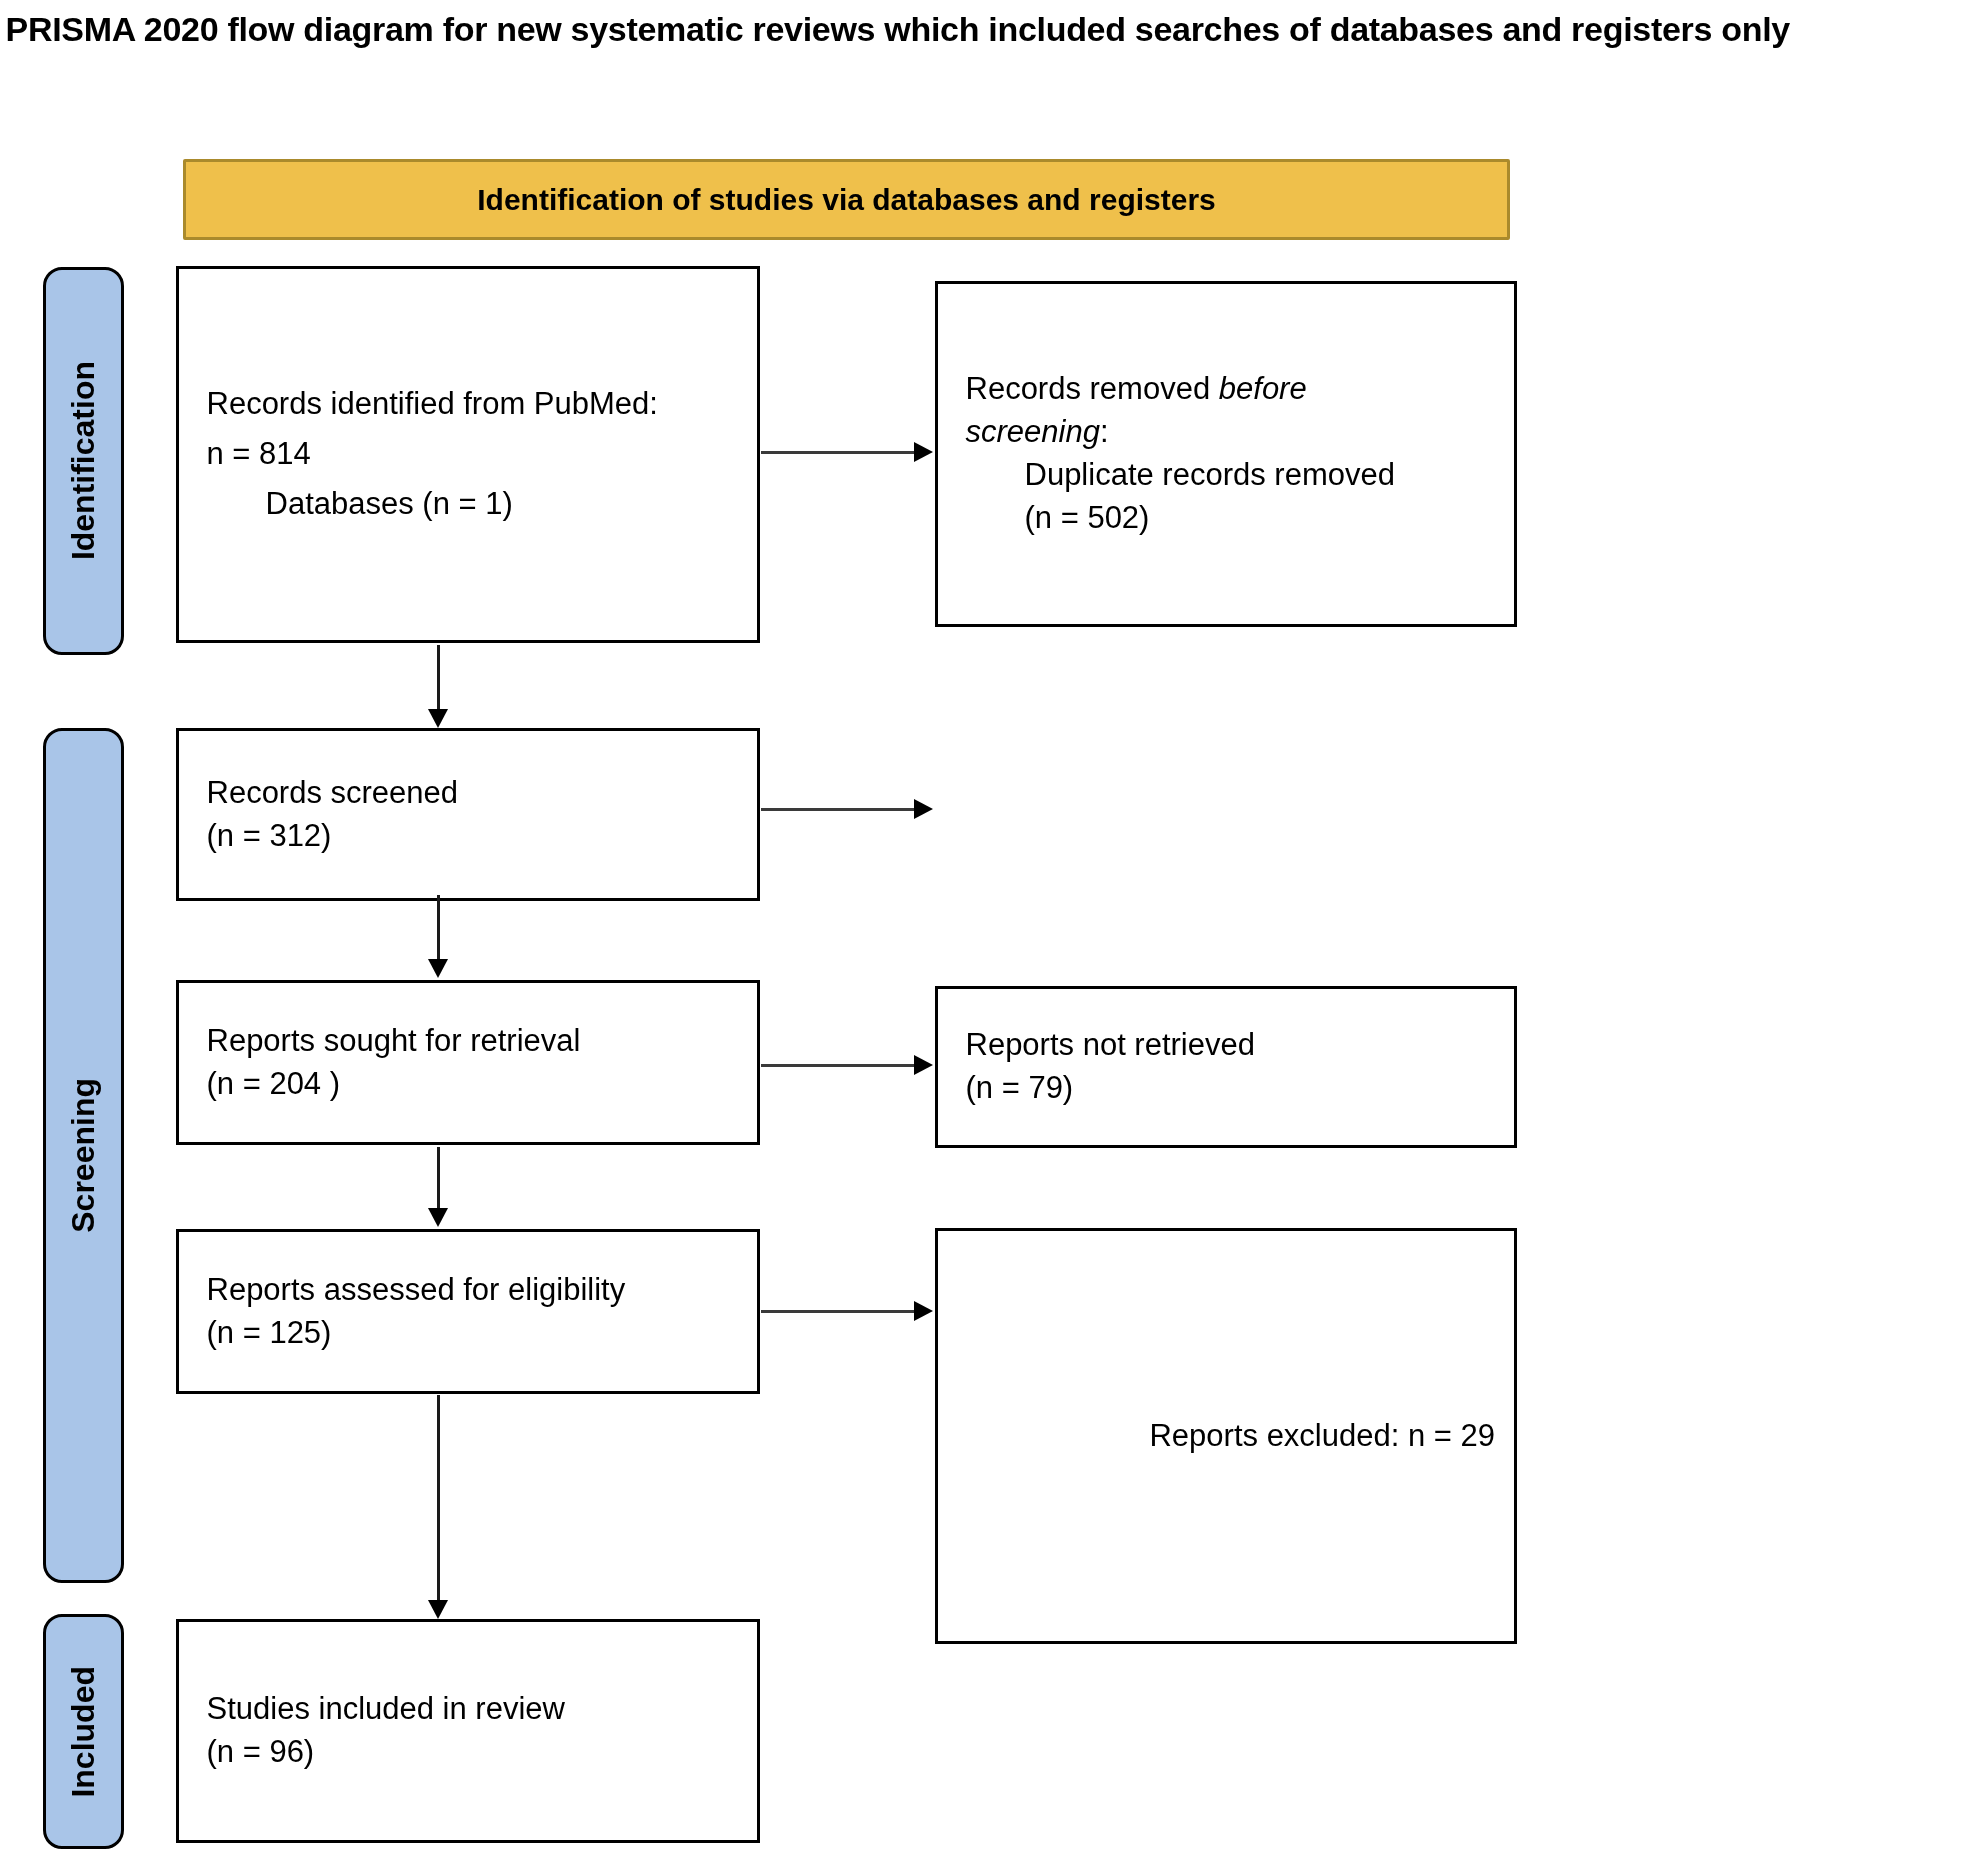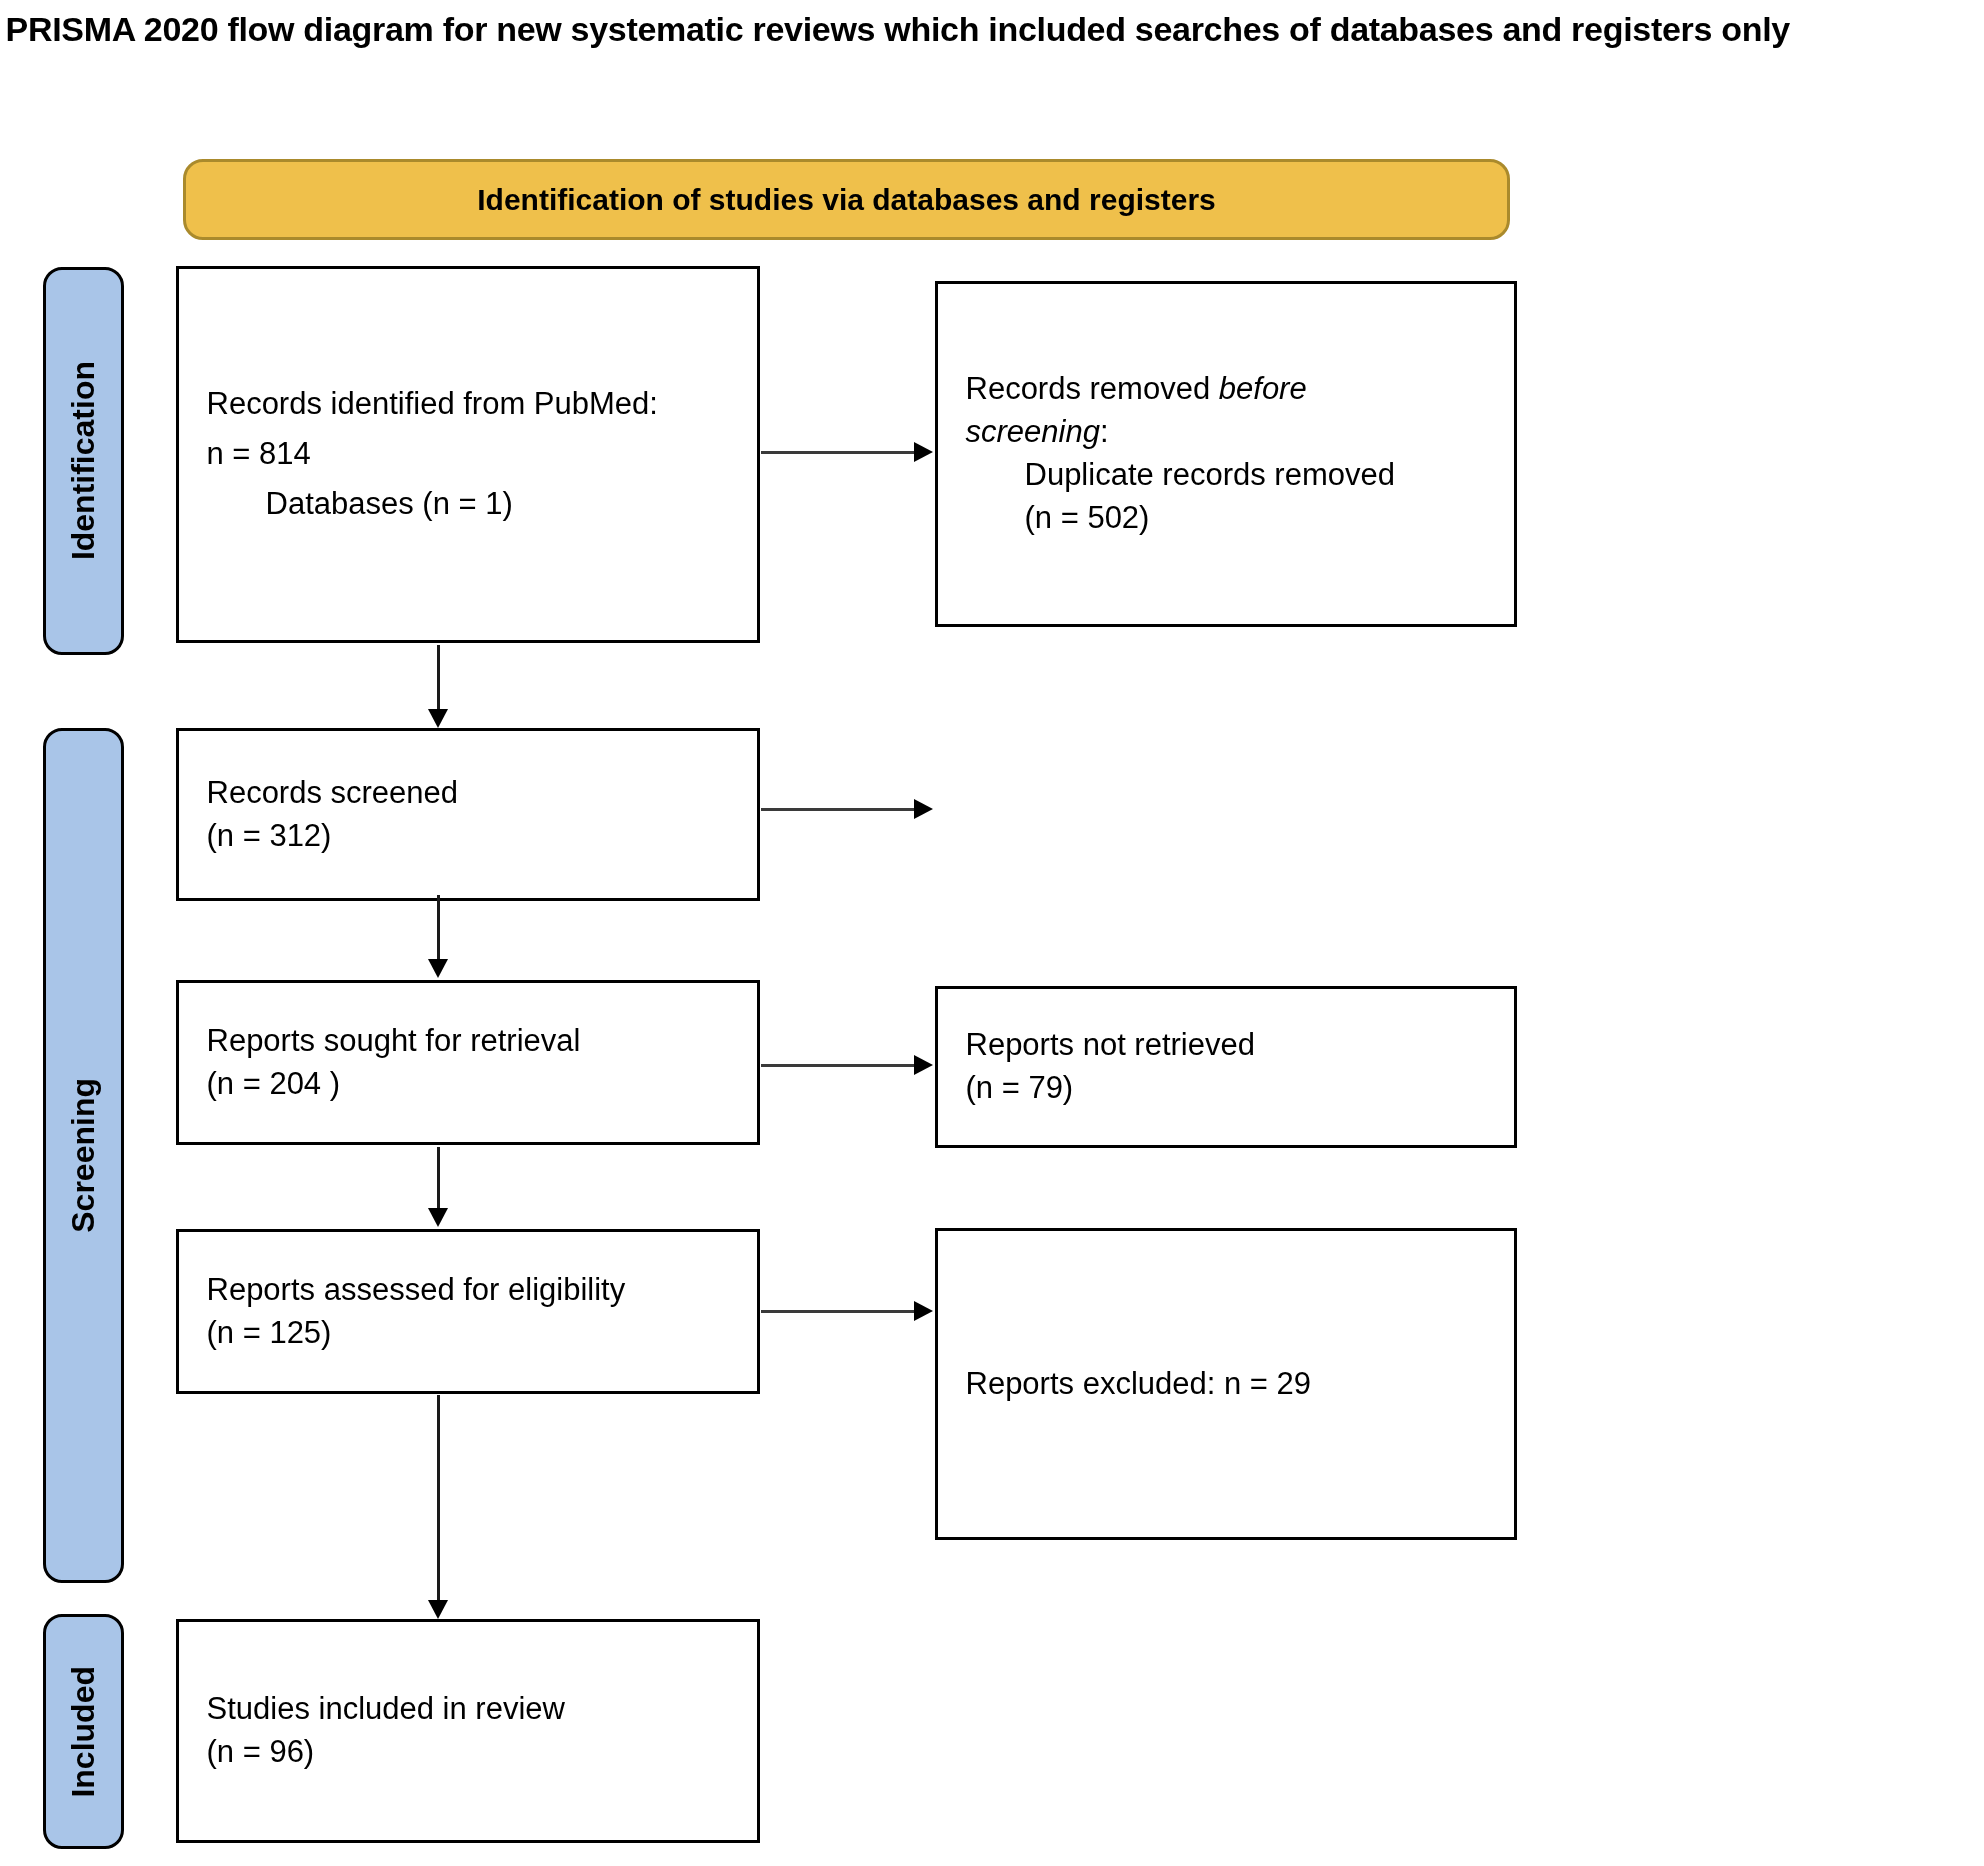--- a/index.html
+++ b/index.html
@@ -28,21 +28,21 @@
   }
   .banner {
     position: absolute;
     left: 183px;
     top: 159px;
     width: 1327px;
     height: 81px;
     box-sizing: border-box;
     background: #EFC04B;
     border: 3.4px solid #AA8A2C;
-    border-radius: 20px;
+    border-radius: 2px;
     display: flex;
     align-items: center;
     justify-content: center;
     font-size: 30px;
     font-weight: bold;
     color: #000000;
   }
   .stage {
     position: absolute;
     left: 43px;
@@ -83,21 +83,21 @@
   }
   .col-left  { left: 176px;  width: 584px; }
   .col-right { left: 935px; width: 582px; }
   .box-identified       { top: 266px;  height: 377px; gap: 7px; }
   .box-removed          { top: 281px;  height: 346px; }
   .box-screened         { top: 728px; height: 173px; }
   .box-records-excluded { top: 728px; height: 165px; }
   .box-sought           { top: 980px; height: 165px; }
   .box-not-retrieved    { top: 986px; height: 162px; }
   .box-assessed         { top: 1229px; height: 165px; }
-  .box-reports-excluded { top: 1228px; height: 312px; }
+  .box-reports-excluded { top: 1228px; height: 416px; text-align: right; }
   .box-included-review  { top: 1619px; height: 224px; }
 
   .indent { padding-left: 59px; }
   .ital { font-style: italic; }
 
   
   .shaft-h {
     position: absolute;
     height: 2.8px;
     background: #3a3a3a;

